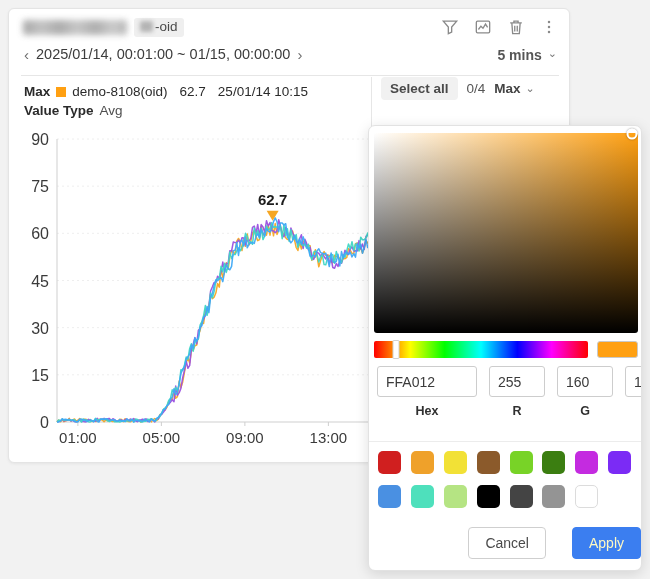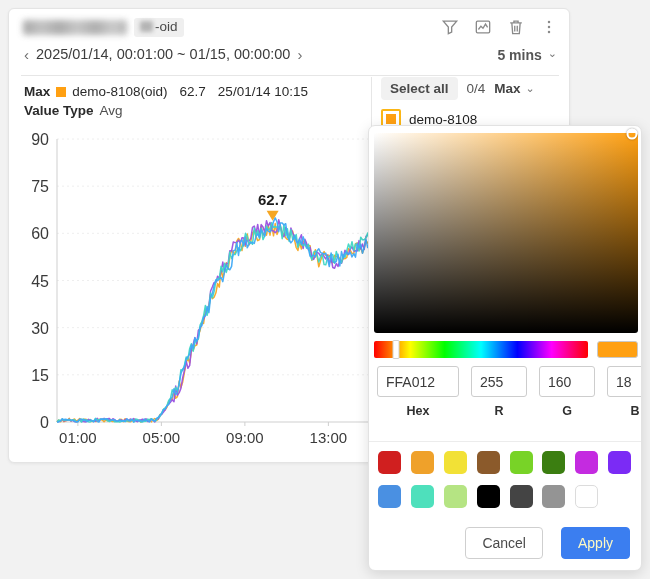--- a/index.html
+++ b/index.html
@@ -211,21 +211,21 @@
     border: 1px solid #cdcdcd;
     border-radius: 3px;
     height: 31px;
     font-size: 14px;
     color: #3b3b3b;
     padding: 0 8px;
     font-family: "Liberation Sans", sans-serif;
     background: #fff;
     outline: none;
   }
-  .fgrp.hex input { width: 82px; }
+  .fgrp.hex input { width: 100px; }
   .fgrp.num input { width: 56px; }
   .fgrp label {
     margin-top: 7px;
     font-size: 12.5px; font-weight: 700; color: #303030;
   }
 
   .pal-sep {
     position: absolute; left: 0; top: 315px;
     width: 100%; height: 1px; background: #ececec;
   }
@@ -238,22 +238,22 @@
   }
   .sw {
     width: 23px; height: 23px;
     border-radius: 5px;
     cursor: pointer;
     justify-self: start;
   }
   .sw.outlined { border: 1px solid #dcdcdc; }
 
   .pbtns {
-    position: absolute; right: 11px; bottom: 11px;
-    display: flex; gap: 18px; align-items: center;
+    position: absolute; right: 0; bottom: 11px;
+    display: flex; gap: 26px; align-items: center;
   }
   .btn {
     font-family: "Liberation Sans", sans-serif;
     font-size: 14px;
     border-radius: 4px;
     padding: 8px 16px;
     cursor: pointer;
     line-height: 1;
   }
   .btn-cancel { background: #fff; border: 1px solid #cfcfcf; color: #4a4a4a; }
@@ -333,26 +333,20 @@
     </div>
 
     <div class="series-panel">
       <div class="series-top">
         <span class="select-all">Select all</span>
         <span class="count">0/4</span>
         <span class="agg">
           <span>Max</span>
           <span class="caret">⌄</span>
         </span>
-      </div>
-      <div class="series-item">
-        <span class="cb-focus">
-          <span class="cb-inner"></span>
-        </span>
-        <span>demo-8108</span>
       </div>
     </div>
 
     <div class="chart">
       <svg id="chart-svg" width="545" height="325" viewBox="0 0 545 325">
           <text x="30" y="297" text-anchor="end" font-size="16" fill="#3a3a3a" font-family="&quot;Liberation Sans&quot;, sans-serif">0</text>
           <line x1="38" y1="243.83333333333334" x2="539" y2="243.83333333333334" stroke="#eeeeee" stroke-width="1" stroke-dasharray="2 3"></line>
           <text x="30" y="249.83333333333334" text-anchor="end" font-size="16" fill="#3a3a3a" font-family="&quot;Liberation Sans&quot;, sans-serif">15</text>
           <line x1="38" y1="196.66666666666669" x2="539" y2="196.66666666666669" stroke="#eeeeee" stroke-width="1" stroke-dasharray="2 3"></line>
           <text x="30" y="202.66666666666669" text-anchor="end" font-size="16" fill="#3a3a3a" font-family="&quot;Liberation Sans&quot;, sans-serif">30</text>

